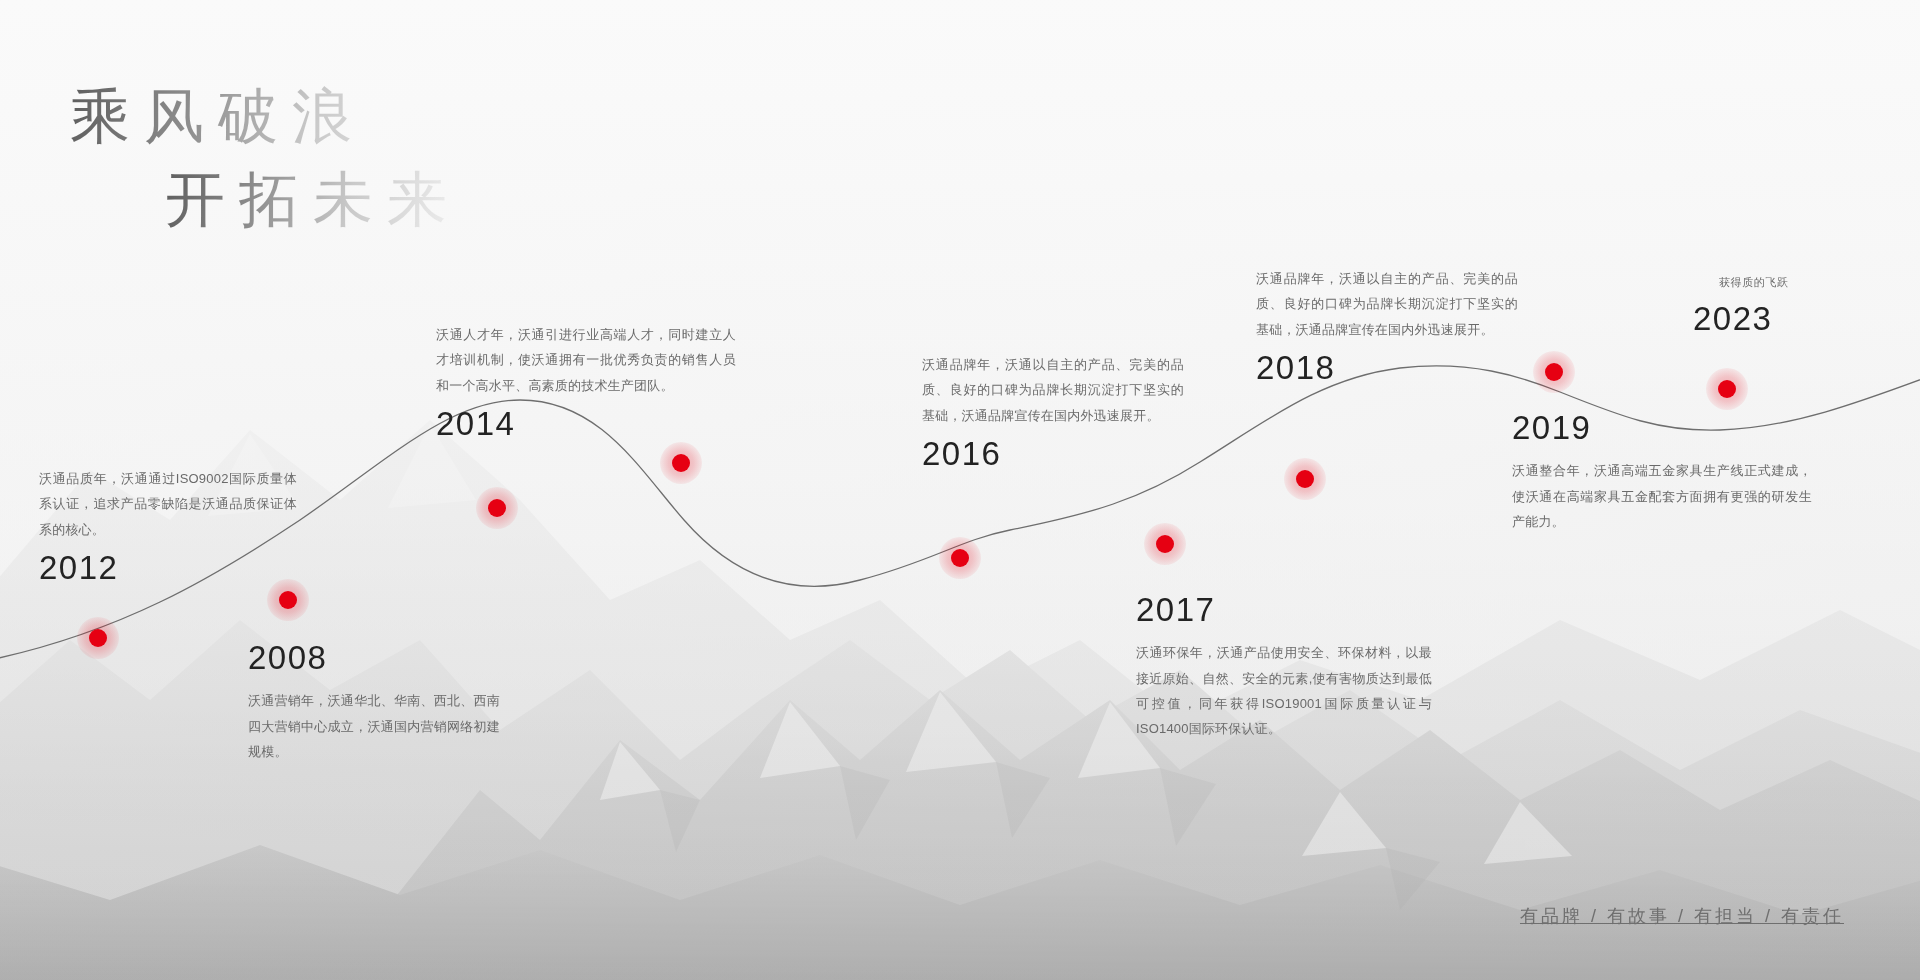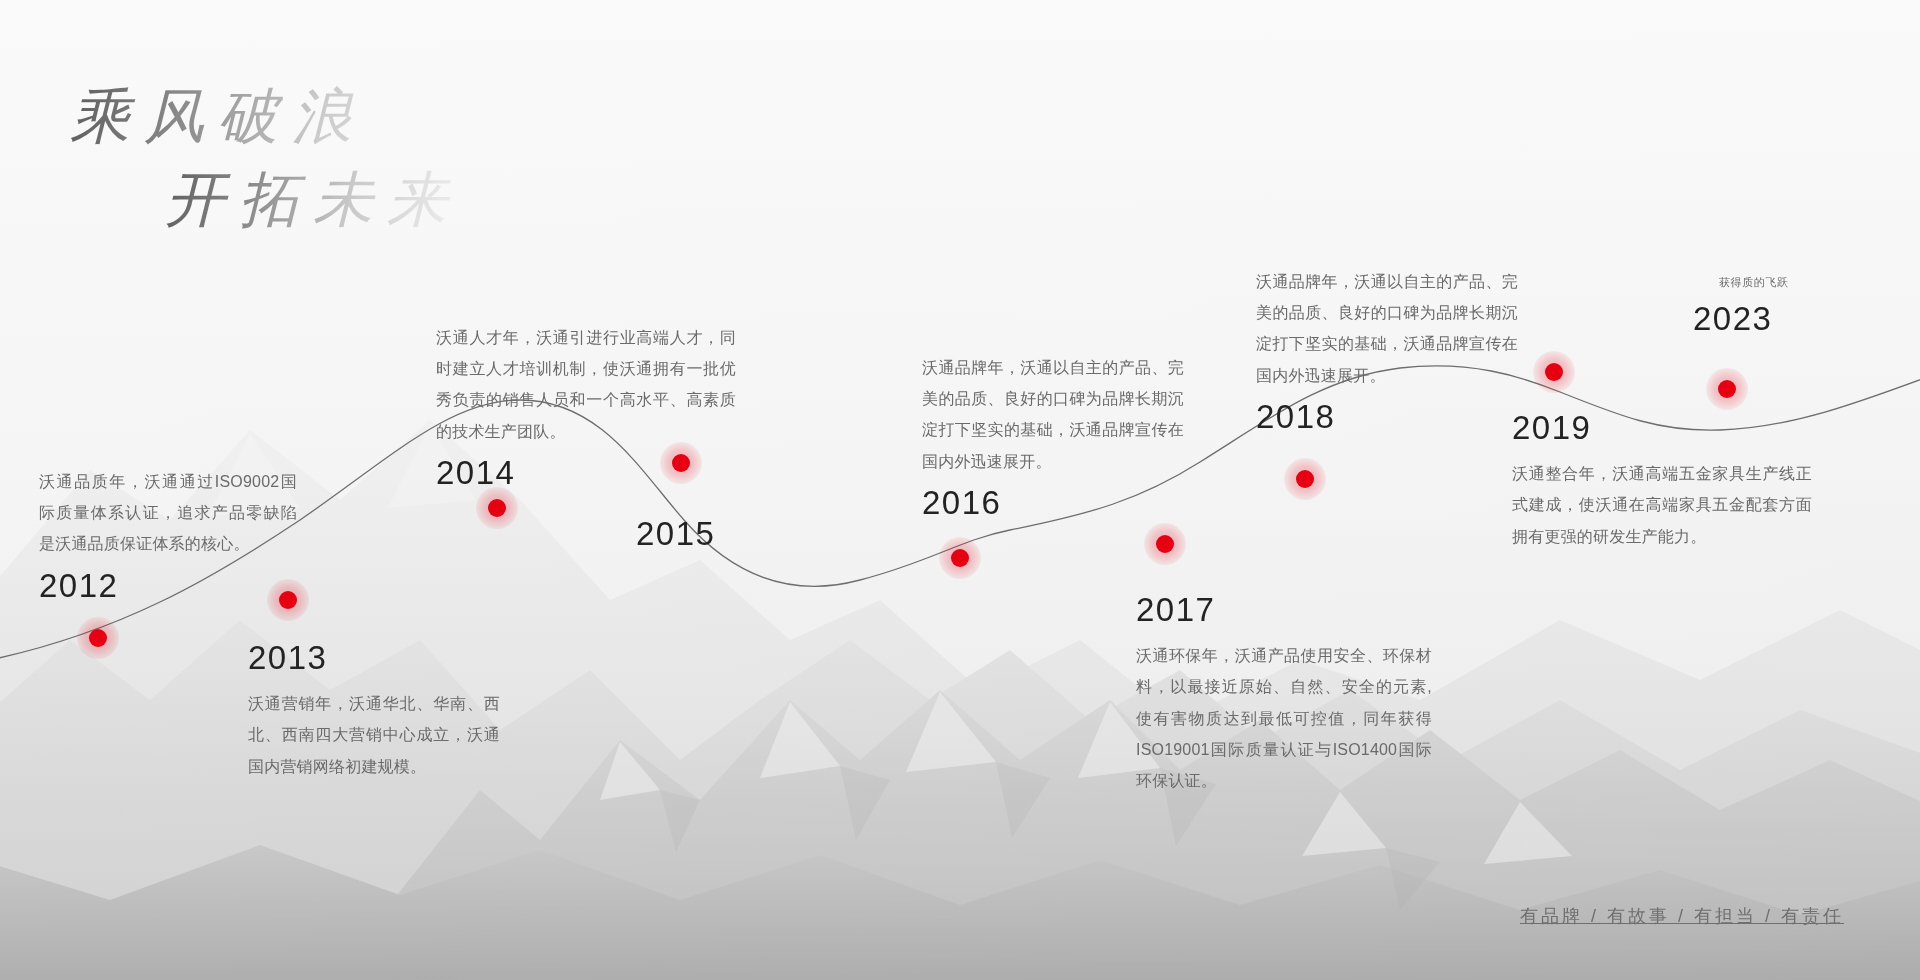--- a/index.html
+++ b/index.html
@@ -35,21 +35,21 @@
   
   #headline {
     position:absolute; left:70px; top:76px; z-index:6;
     font-family:"Liberation Serif","DejaVu Serif",serif;
   }
   #headline .ln {
     font-size:60px; letter-spacing:14px; line-height:1.38;
     font-weight:400; white-space:nowrap;
     background:linear-gradient(100deg,#5d5d5d 0%,#8f8f8f 32%,#c9c9c9 62%,#e8e8e8 92%);
     -webkit-background-clip:text; background-clip:text;
-    -webkit-text-fill-color:transparent; color:transparent;font-style:italic;
+    -webkit-text-fill-color:transparent; color:transparent;
   }
   #headline .ln2 { margin-left:95px; }
 
   
   #curve { position:absolute; left:0; top:0; width:1920px; height:980px; z-index:4; }
 
   
   .node { position:absolute; z-index:5; width:0; height:0; }
   .halo {
     position:absolute; left:-21px; top:-21px; width:42px; height:42px;
@@ -61,21 +61,21 @@
     border-radius:50%; background:#e60012;
   }
 
   
   .entry { position:absolute; z-index:6; }
   .year {
     font-size:33px; color:#232323; letter-spacing:1.5px;
     font-weight:400; line-height:1.1; white-space:nowrap;
   }
   .desc {
-    font-size:16px; color:#6a6a6a; line-height:1.95;
+    font-size:13px; color:#6a6a6a; line-height:1.95;
     text-align:justify; letter-spacing:.2px;
   }
   .entry.above .year { margin-top:8px; }
   .entry.below .desc { margin-top:12px; }
   .entry.above .desc { margin-bottom:4px; }
   .caption { font-size:11px; color:#6a6a6a; letter-spacing:.6px; line-height:1.9;margin-left:36px; }
 
   
   #footer {
     position:absolute; right:76px; bottom:52px; z-index:7;
@@ -206,31 +206,30 @@
     <span class="halo"></span>
     <span class="dot"></span>
   </div>
 
   <div class="entry above" style="left:39px; top:466px; width:258px;">
     <div class="desc">沃通品质年，沃通通过ISO9002国际质量体系认证，追求产品零缺陷是沃通品质保证体系的核心。</div>
     <div class="year">2012</div>
   </div>
 
   <div class="entry below" style="left:248px; top:640px; width:252px;">
-    <div class="year">2013</div>
+    <div class="year">2008</div>
     <div class="desc">沃通营销年，沃通华北、华南、西北、西南四大营销中心成立，沃通国内营销网络初建规模。</div>
   </div>
 
   <div class="entry above" style="left:436px; top:322px; width:300px;">
     <div class="desc">沃通人才年，沃通引进行业高端人才，同时建立人才培训机制，使沃通拥有一批优秀负责的销售人员和一个高水平、高素质的技术生产团队。</div>
     <div class="year">2014</div>
   </div>
 
   <div class="entry below" style="left:636px; top:516px; width:254px;">
-    <div class="year">2015</div>
   </div>
 
   <div class="entry above" style="left:922px; top:352px; width:262px;">
     <div class="desc">沃通品牌年，沃通以自主的产品、完美的品质、良好的口碑为品牌长期沉淀打下坚实的基础，沃通品牌宣传在国内外迅速展开。</div>
     <div class="year">2016</div>
   </div>
 
   <div class="entry below" style="left:1136px; top:592px; width:296px;">
     <div class="year">2017</div>
     <div class="desc">沃通环保年，沃通产品使用安全、环保材料，以最接近原始、自然、安全的元素,使有害物质达到最低可控值，同年获得ISO19001国际质量认证与ISO1400国际环保认证。</div>

